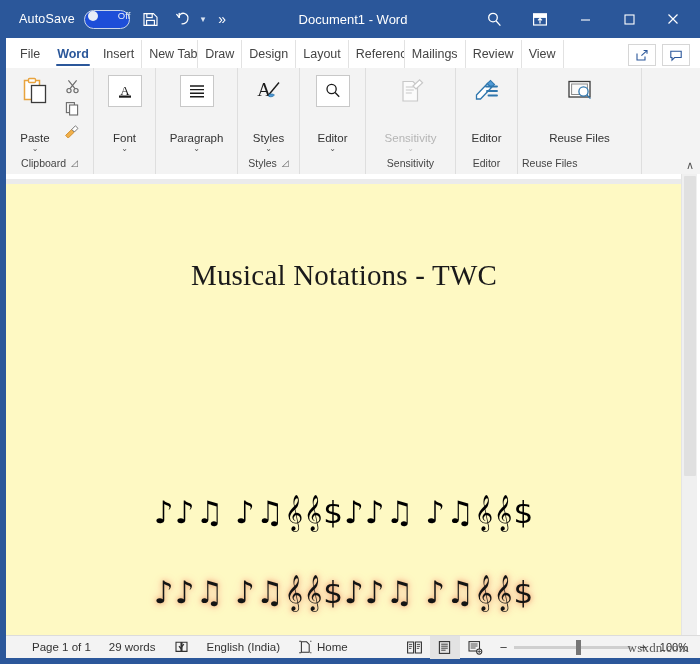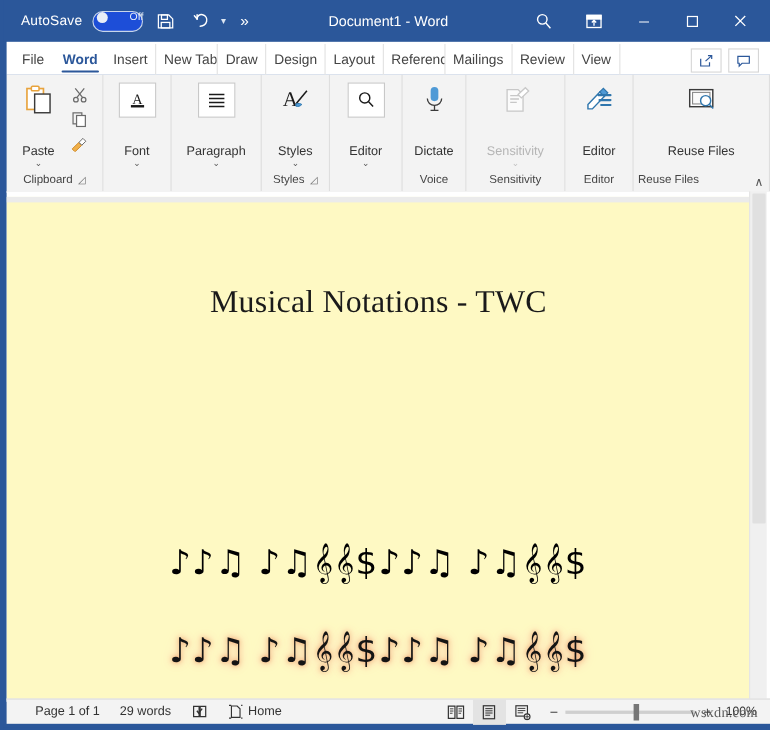--- a/index.html
+++ b/index.html
@@ -375,37 +375,20 @@
           </span>
           <span class="btn-lab">Editor</span>
           <span class="caret">⌄</span>
         </div>
       </div>
       <div class="grp-foot">
         <span></span>
       </div>
     </div>
 
-    <div class="grp" style="width:58px">
-      <div class="grp-body" style="justify-content:center">
-        <div class="btn-big">
-          <span class="btn-ico">
-            <svg width="24" height="28" viewBox="0 0 24 28" fill="none">
-              <rect x="8.5" y="2" width="7" height="13" rx="3.5" fill="#4f9ad6"></rect>
-              <path d="M5.5 12.5c0 3.6 2.9 6.3 6.5 6.3s6.5-2.7 6.5-6.3" stroke="#3a3a3a" stroke-width="1.2"></path>
-              <path d="M12 18.8v4.4M8.4 23.4h7.2" stroke="#3a3a3a" stroke-width="1.2"></path>
-            </svg>
-          </span>
-          <span class="btn-lab">Dictate</span>
-        </div>
-      </div>
-      <div class="grp-foot">
-        <span>Voice</span>
-      </div>
-    </div>
 
     <div class="grp" style="width:90px">
       <div class="grp-body" style="justify-content:center">
         <div class="btn-big" style="min-width:74px">
           <span class="btn-ico">
             <svg width="28" height="28" viewBox="0 0 28 28" fill="none" stroke="#c8c8c8" stroke-width="1.2">
               <path d="M6 4.5h10l4.5 4.5v15H6z" fill="#fbfbfb"></path>
               <path d="M8.8 10h8M8.8 13h8M8.8 16h6"></path>
               <path d="m16 9 6.6-6.2 3 3L19 12z" fill="#ffffff"></path>
             </svg>
@@ -487,20 +470,23 @@
     <span class="sb-item">
       <span>29 words</span>
     </span>
     <span class="sb-item">
       <svg width="15" height="14" viewBox="0 0 15 14" fill="none" stroke="#333" stroke-width="1.1">
         <path d="M2 2.2h5v9.2H2zM8 2.2h5v9.2H8z"></path>
         <path d="M5 6.2 6.6 8.2 9.8 4.2" stroke-width="1.3"></path>
       </svg>
     </span>
     <span class="sb-item">
+      <span>English (India)</span>
+    </span>
+    <span class="sb-item">
       <svg width="14" height="14" viewBox="0 0 14 14" fill="none" stroke="#333" stroke-width="1.05">
         <path d="M3.4 1.8h5.2l2.6 2.6v7.8H3.4z"></path>
         <path d="M1.2 1.2h2M1.2 12.8h2M12.2 1.2h1.2M12.2 12.8h1.2"></path>
       </svg>
       <span>Home</span>
     </span>
 
     <span class="sb-right">
       <span class="viewbtn">
         <svg width="17" height="15" viewBox="0 0 17 15" fill="none" stroke="#333" stroke-width="1.1">

